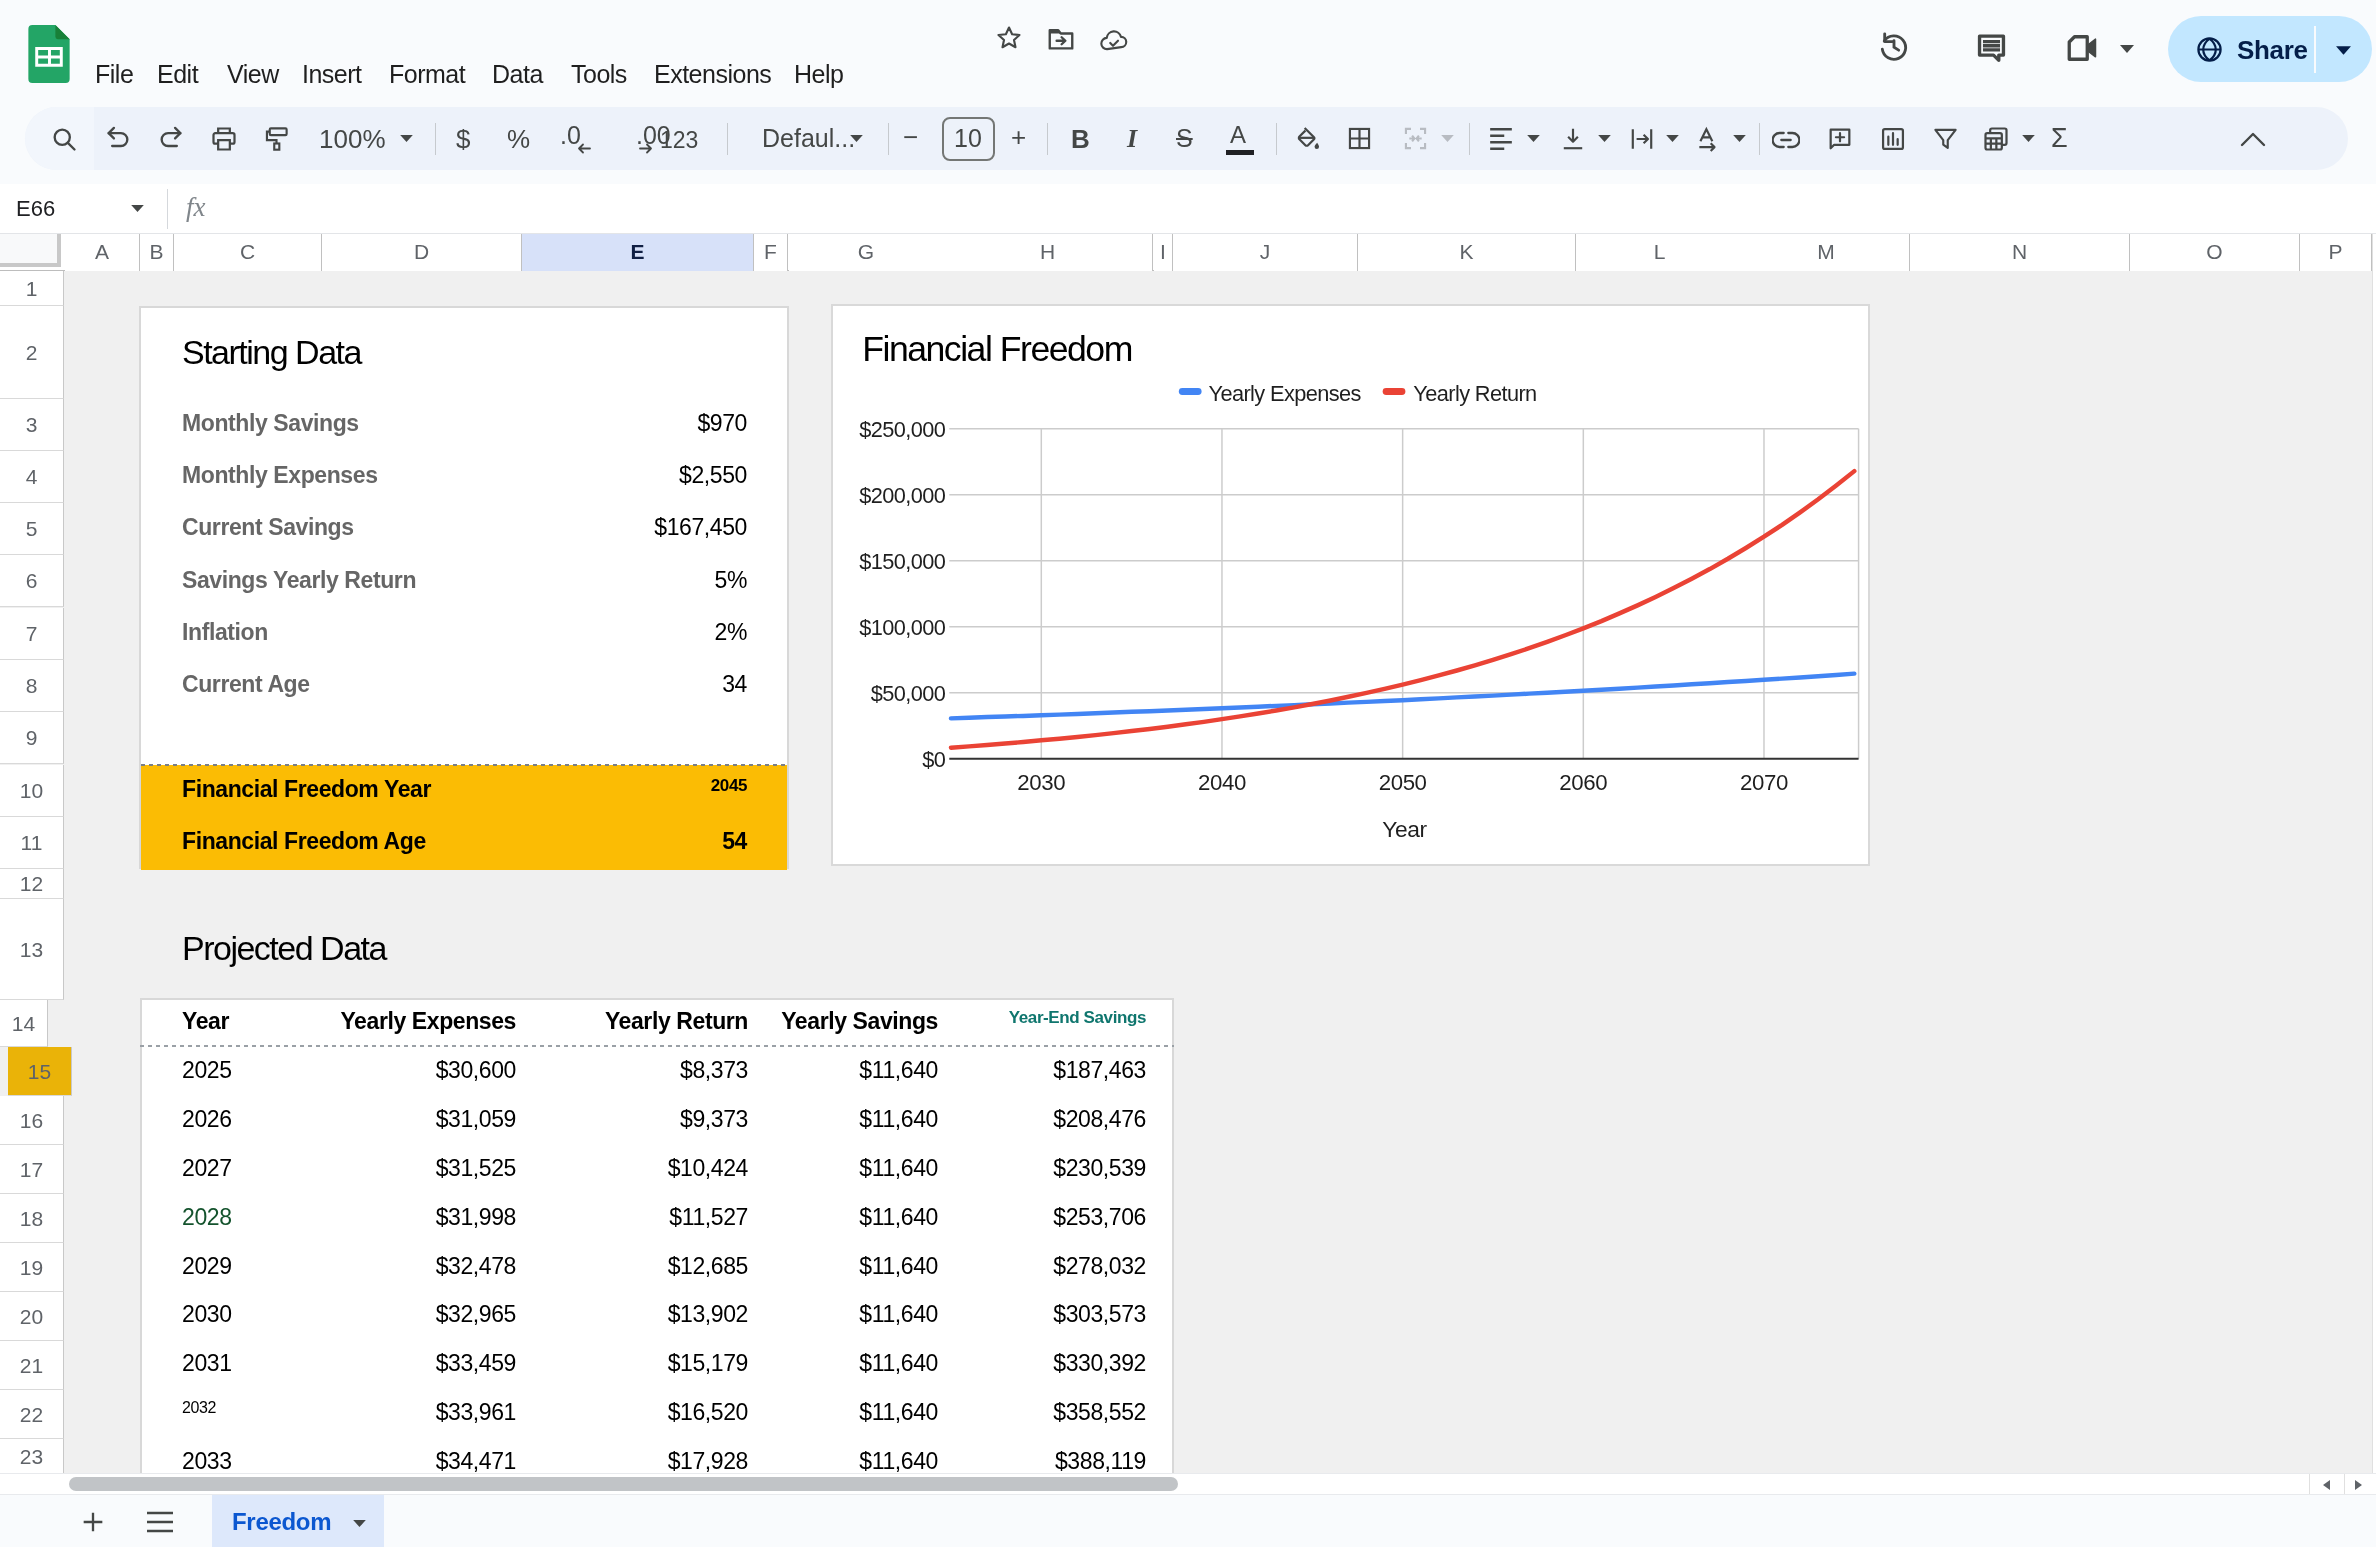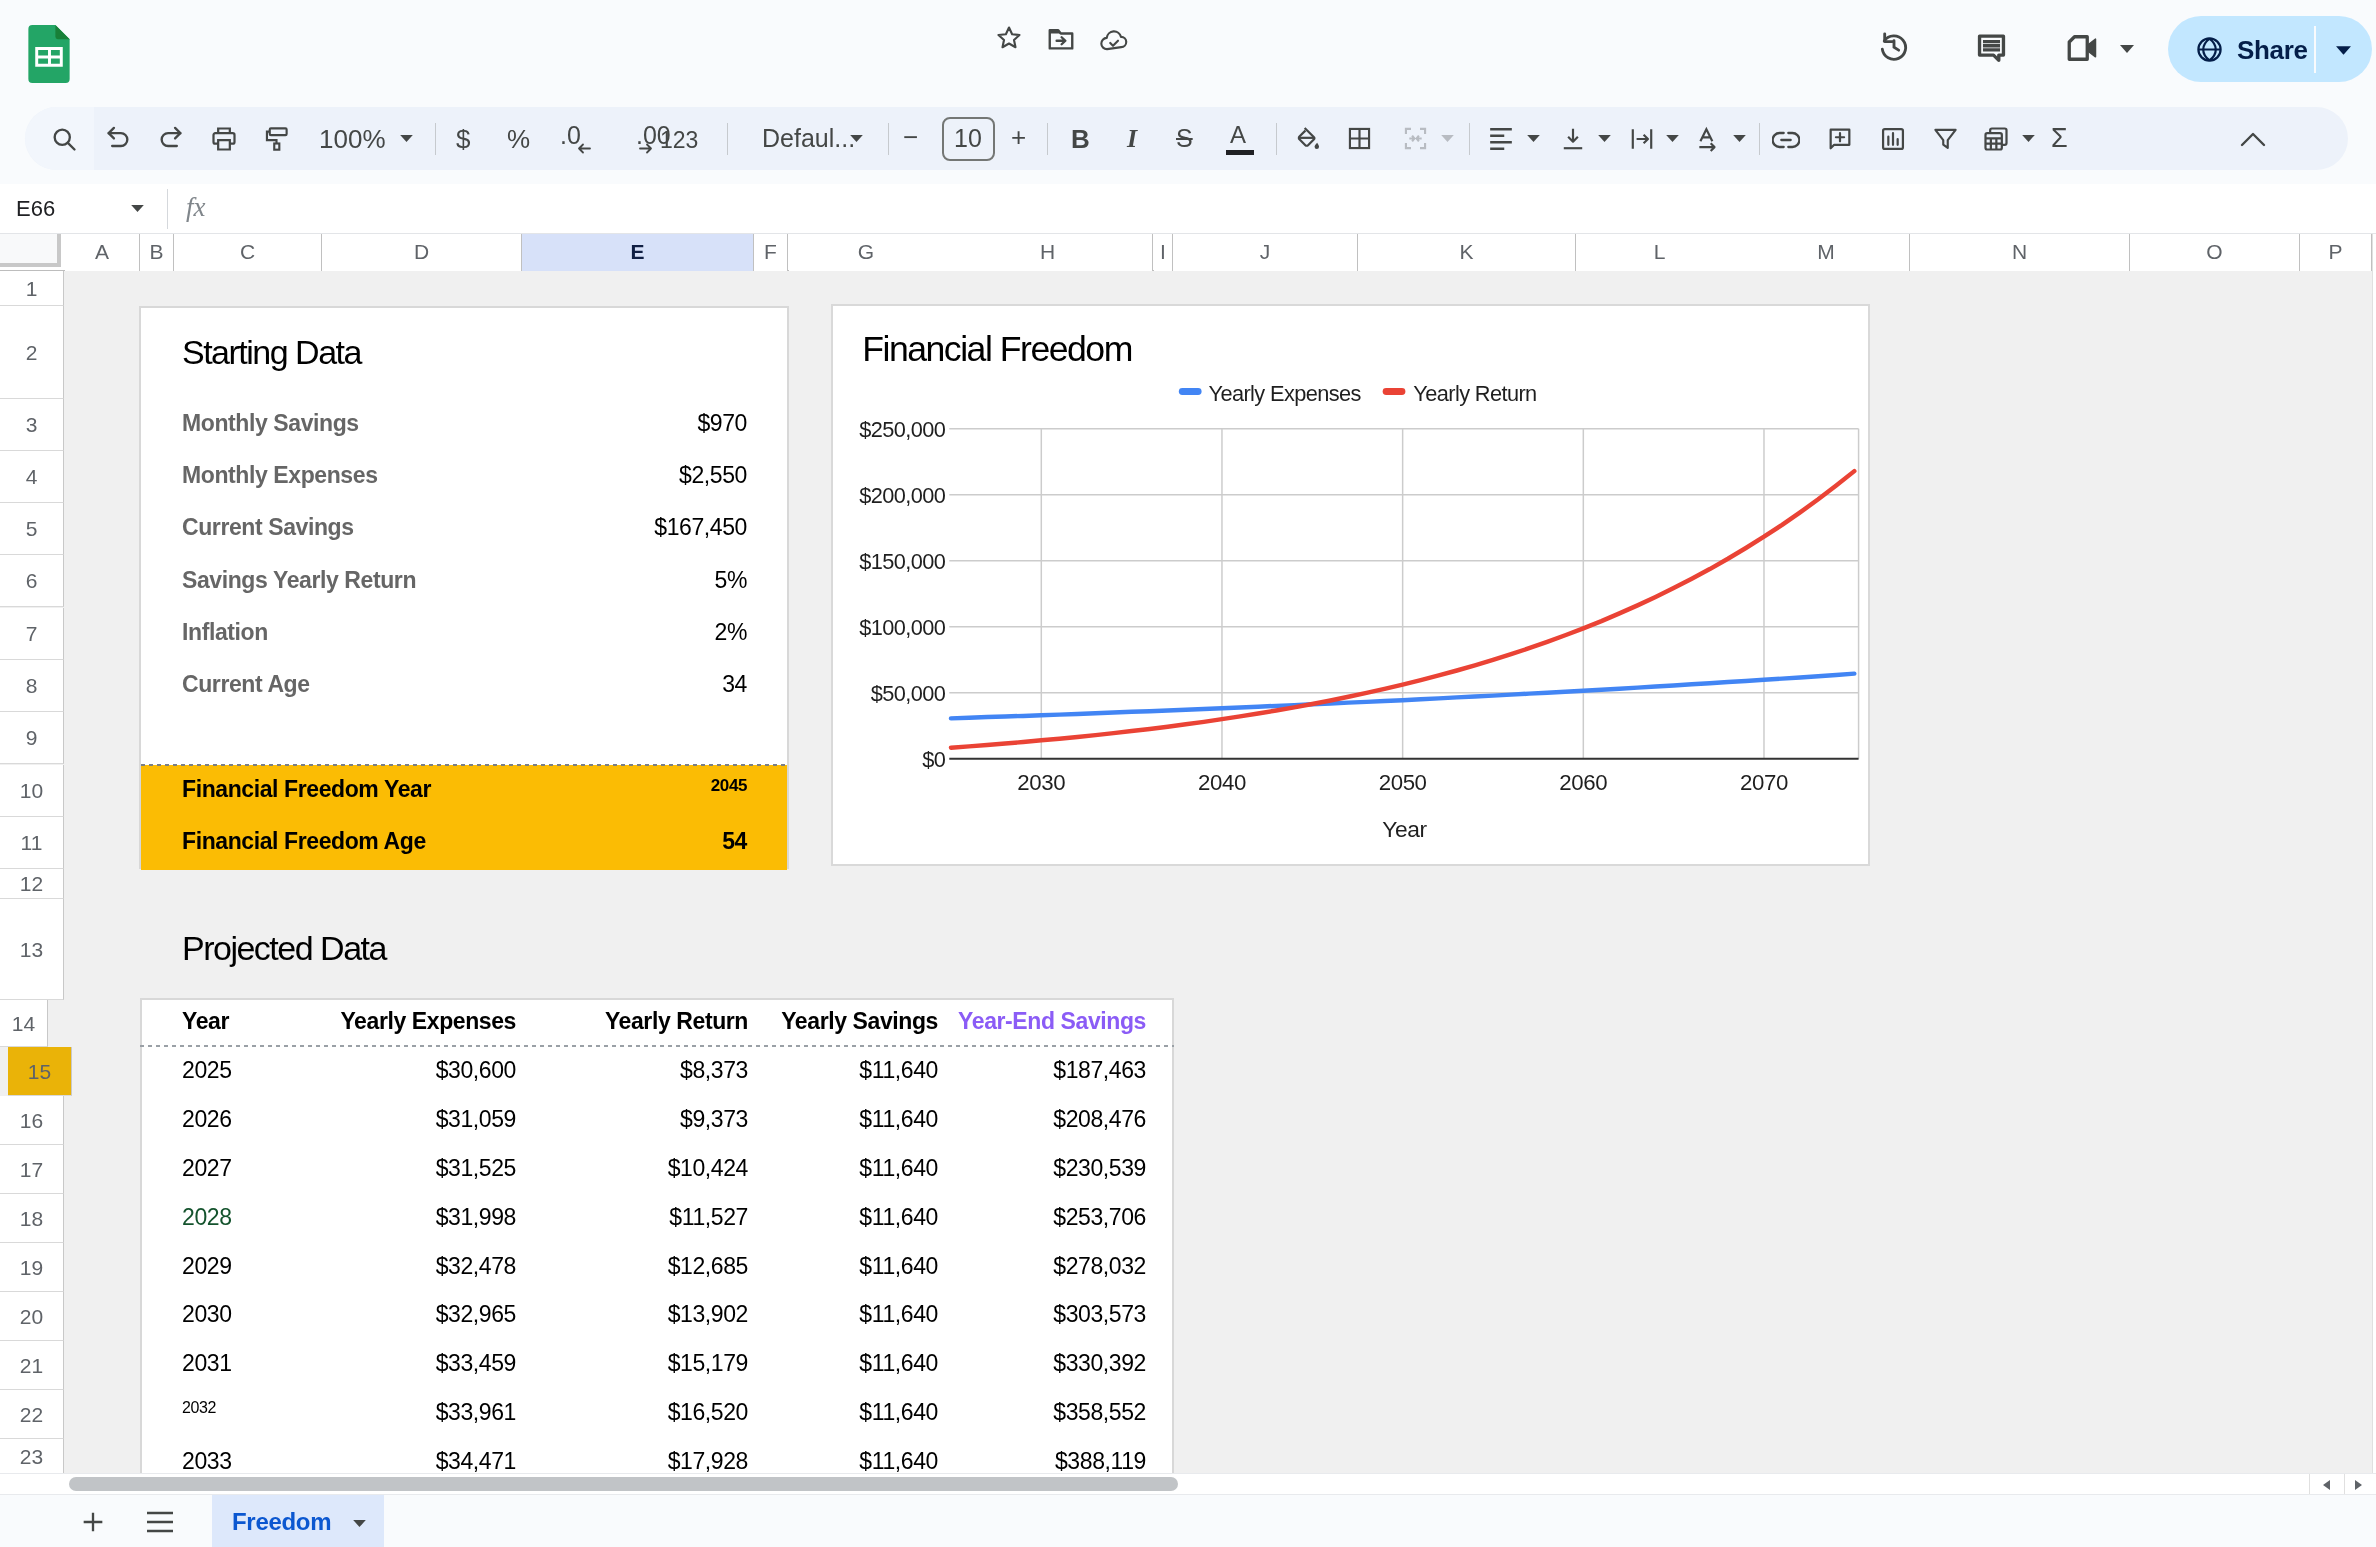--- a/index.html
+++ b/index.html
@@ -28,20 +28,31 @@
   <svg class="abs ic" style="left:1046px;top:24px" width="30" height="30" viewBox="0 0 24 24" fill="none" stroke="currentColor" stroke-width="1.9">
     <path d="M3 5 h6.8 l2 2.6 H21 V19.5 H3 z" stroke-linejoin="round"></path>
     <path d="M3 5 h6.8 l2 2.6 H3 z" fill="currentColor" stroke="none"></path>
     <path d="M8.5 13.4 h6.5 M12.5 10.6 l3 2.8 -3 2.8" stroke-linecap="round" stroke-linejoin="round"></path>
   </svg>
   <svg class="abs ic" style="left:1099px;top:26px" width="30" height="30" viewBox="0 0 24 24" fill="none" stroke="currentColor" stroke-width="1.7">
     <path d="M6.5 18.5 a4.5 4.5 0 0 1 -.3 -9 a5.8 5.8 0 0 1 11.4 -.8 a4.1 4.1 0 0 1 .2 8.2 z" stroke-linejoin="round"></path>
     <path d="M9 13.6 l2.2 2.2 4 -4" stroke-linecap="round" stroke-linejoin="round"></path>
   </svg>
 
+  <div style="position:absolute;top:60px;left:0;width:1188px;height:30px;font-size:25px;letter-spacing:-0.5px;color:#1f1f1f;">
+    <span class="abs" style="left:95px;">File</span>
+    <span class="abs" style="left:157px;">Edit</span>
+    <span class="abs" style="left:227px;">View</span>
+    <span class="abs" style="left:302px;">Insert</span>
+    <span class="abs" style="left:389px;">Format</span>
+    <span class="abs" style="left:492px;">Data</span>
+    <span class="abs" style="left:571px;">Tools</span>
+    <span class="abs" style="left:654px;">Extensions</span>
+    <span class="abs" style="left:794px;">Help</span>
+  </div>
 
   <svg class="abs ic" style="left:1876px;top:29px" width="36" height="36" viewBox="0 0 24 24" fill="none" stroke="currentColor" stroke-width="1.9">
     <path d="M5.5 8 a7.8 7.8 0 1 1 -1.3 5.4" stroke-linecap="round"></path>
     <path d="M5.8 3.2 v5.2 h5.2" stroke-linecap="round" stroke-linejoin="round"></path>
     <path d="M12 7.8 v4.4 l3.1 1.9" stroke-linecap="round"></path>
   </svg>
   <svg class="abs ic" style="left:1974px;top:30px" width="35" height="35" viewBox="0 0 24 24" fill="none" stroke="currentColor" stroke-width="2.3">
     <path d="M3.8 4.2 h16.4 v13 h-3.2 v3.6 l-3.6 -3.6 H3.8 z" stroke-linejoin="round"></path>
     <path d="M7.3 8 h9.4 M7.3 10.8 h9.4 M7.3 13.6 h9.4" stroke-linecap="square"></path>
   </svg>
@@ -296,21 +307,21 @@
 <div class="abs" style="left:182px;top:542px;font-size:23px;letter-spacing:-0.4px;font-weight:700;color:#000;">Financial Freedom Year</div>
 <div class="abs" style="left:549px;top:542px;width:198px;text-align:right;font-size:17px;letter-spacing:-0.4px;font-weight:700;color:#000;">2045</div>
 <div class="abs" style="left:182px;top:594px;font-size:23px;letter-spacing:-0.4px;font-weight:700;color:#000;">Financial Freedom Age</div>
 <div class="abs" style="left:549px;top:594px;width:198px;text-align:right;font-size:23px;letter-spacing:-0.4px;font-weight:700;color:#000;">54</div>
 <div class="abs" style="left:182px;top:695px;font-size:34px;letter-spacing:-1.5px;color:#000;">Projected Data</div>
 <div class="abs" style="left:140px;top:764px;width:1034px;height:475px;background:#fff;border:2px solid #d8d8d8;border-bottom:none;"></div>
 <div class="abs" style="left:182px;top:774px;font-size:23px;letter-spacing:-0.4px;font-weight:700;color:#000;">Year</div>
 <div class="abs" style="left:199px;top:774px;width:317px;text-align:right;font-size:23px;letter-spacing:-0.4px;font-weight:700;color:#000;">Yearly Expenses</div>
 <div class="abs" style="left:431px;top:774px;width:317px;text-align:right;font-size:23px;letter-spacing:-0.4px;font-weight:700;color:#000;">Yearly Return</div>
 <div class="abs" style="left:621px;top:774px;width:317px;text-align:right;font-size:23px;letter-spacing:-0.4px;font-weight:700;color:#000;">Yearly Savings</div>
-<div class="abs" style="left:829px;top:774px;width:317px;text-align:right;font-size:23px;letter-spacing:-0.4px;font-weight:700;color:#8b5cf6;">Year-End Savings</div>
+<div class="abs" style="left:829px;top:774px;width:317px;text-align:right;font-size:17px;letter-spacing:-0.4px;font-weight:700;color:#0f766e;">Year-End Savings</div>
 <div class="abs" style="left:140px;top:811px;width:1034px;height:2px;background:repeating-linear-gradient(90deg,#9aa0a6 0 4px,transparent 4px 8px);"></div>
 <div class="abs" style="left:182px;top:823px;font-size:23px;letter-spacing:-0.4px;color:#000;">2025</div>
 <div class="abs" style="left:219px;top:823px;width:297px;text-align:right;font-size:23px;letter-spacing:-0.4px;color:#000;">$30,600</div>
 <div class="abs" style="left:451px;top:823px;width:297px;text-align:right;font-size:23px;letter-spacing:-0.4px;color:#000;">$8,373</div>
 <div class="abs" style="left:641px;top:823px;width:297px;text-align:right;font-size:23px;letter-spacing:-0.4px;color:#000;">$11,640</div>
 <div class="abs" style="left:849px;top:823px;width:297px;text-align:right;font-size:23px;letter-spacing:-0.4px;color:#000;">$187,463</div>
 <div class="abs" style="left:182px;top:872px;font-size:23px;letter-spacing:-0.4px;color:#000;">2026</div>
 <div class="abs" style="left:219px;top:872px;width:297px;text-align:right;font-size:23px;letter-spacing:-0.4px;color:#000;">$31,059</div>
 <div class="abs" style="left:451px;top:872px;width:297px;text-align:right;font-size:23px;letter-spacing:-0.4px;color:#000;">$9,373</div>
 <div class="abs" style="left:641px;top:872px;width:297px;text-align:right;font-size:23px;letter-spacing:-0.4px;color:#000;">$11,640</div>

